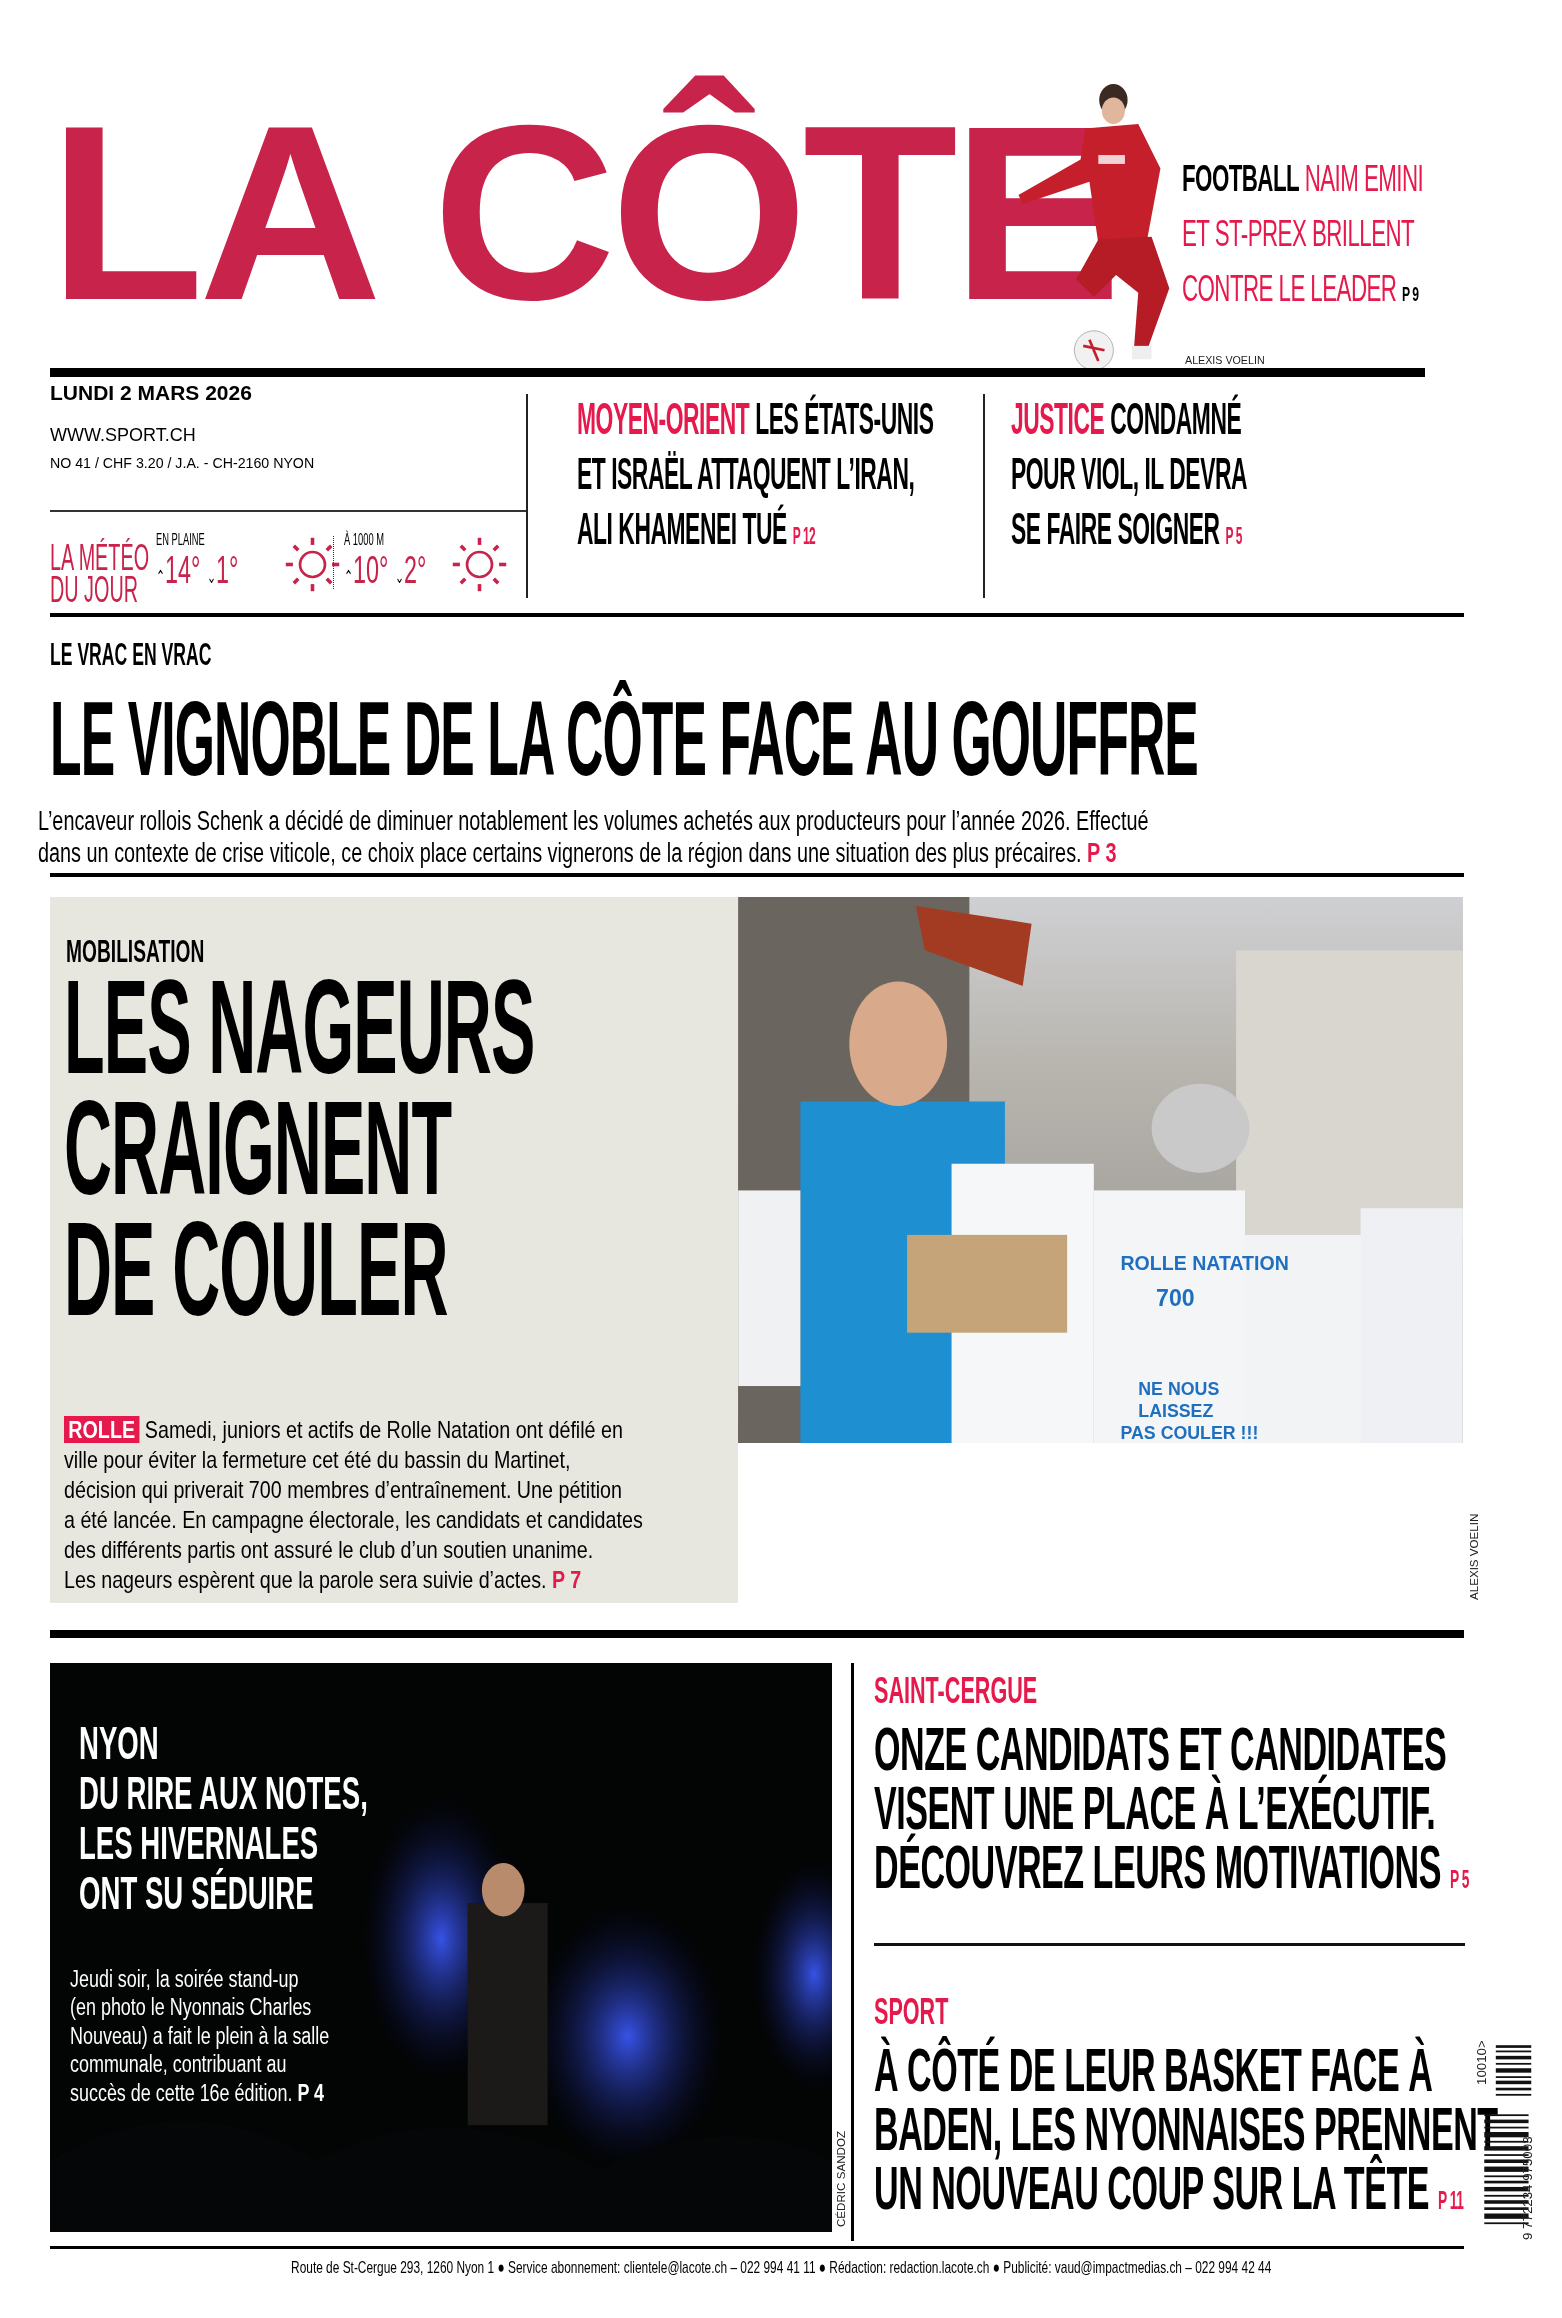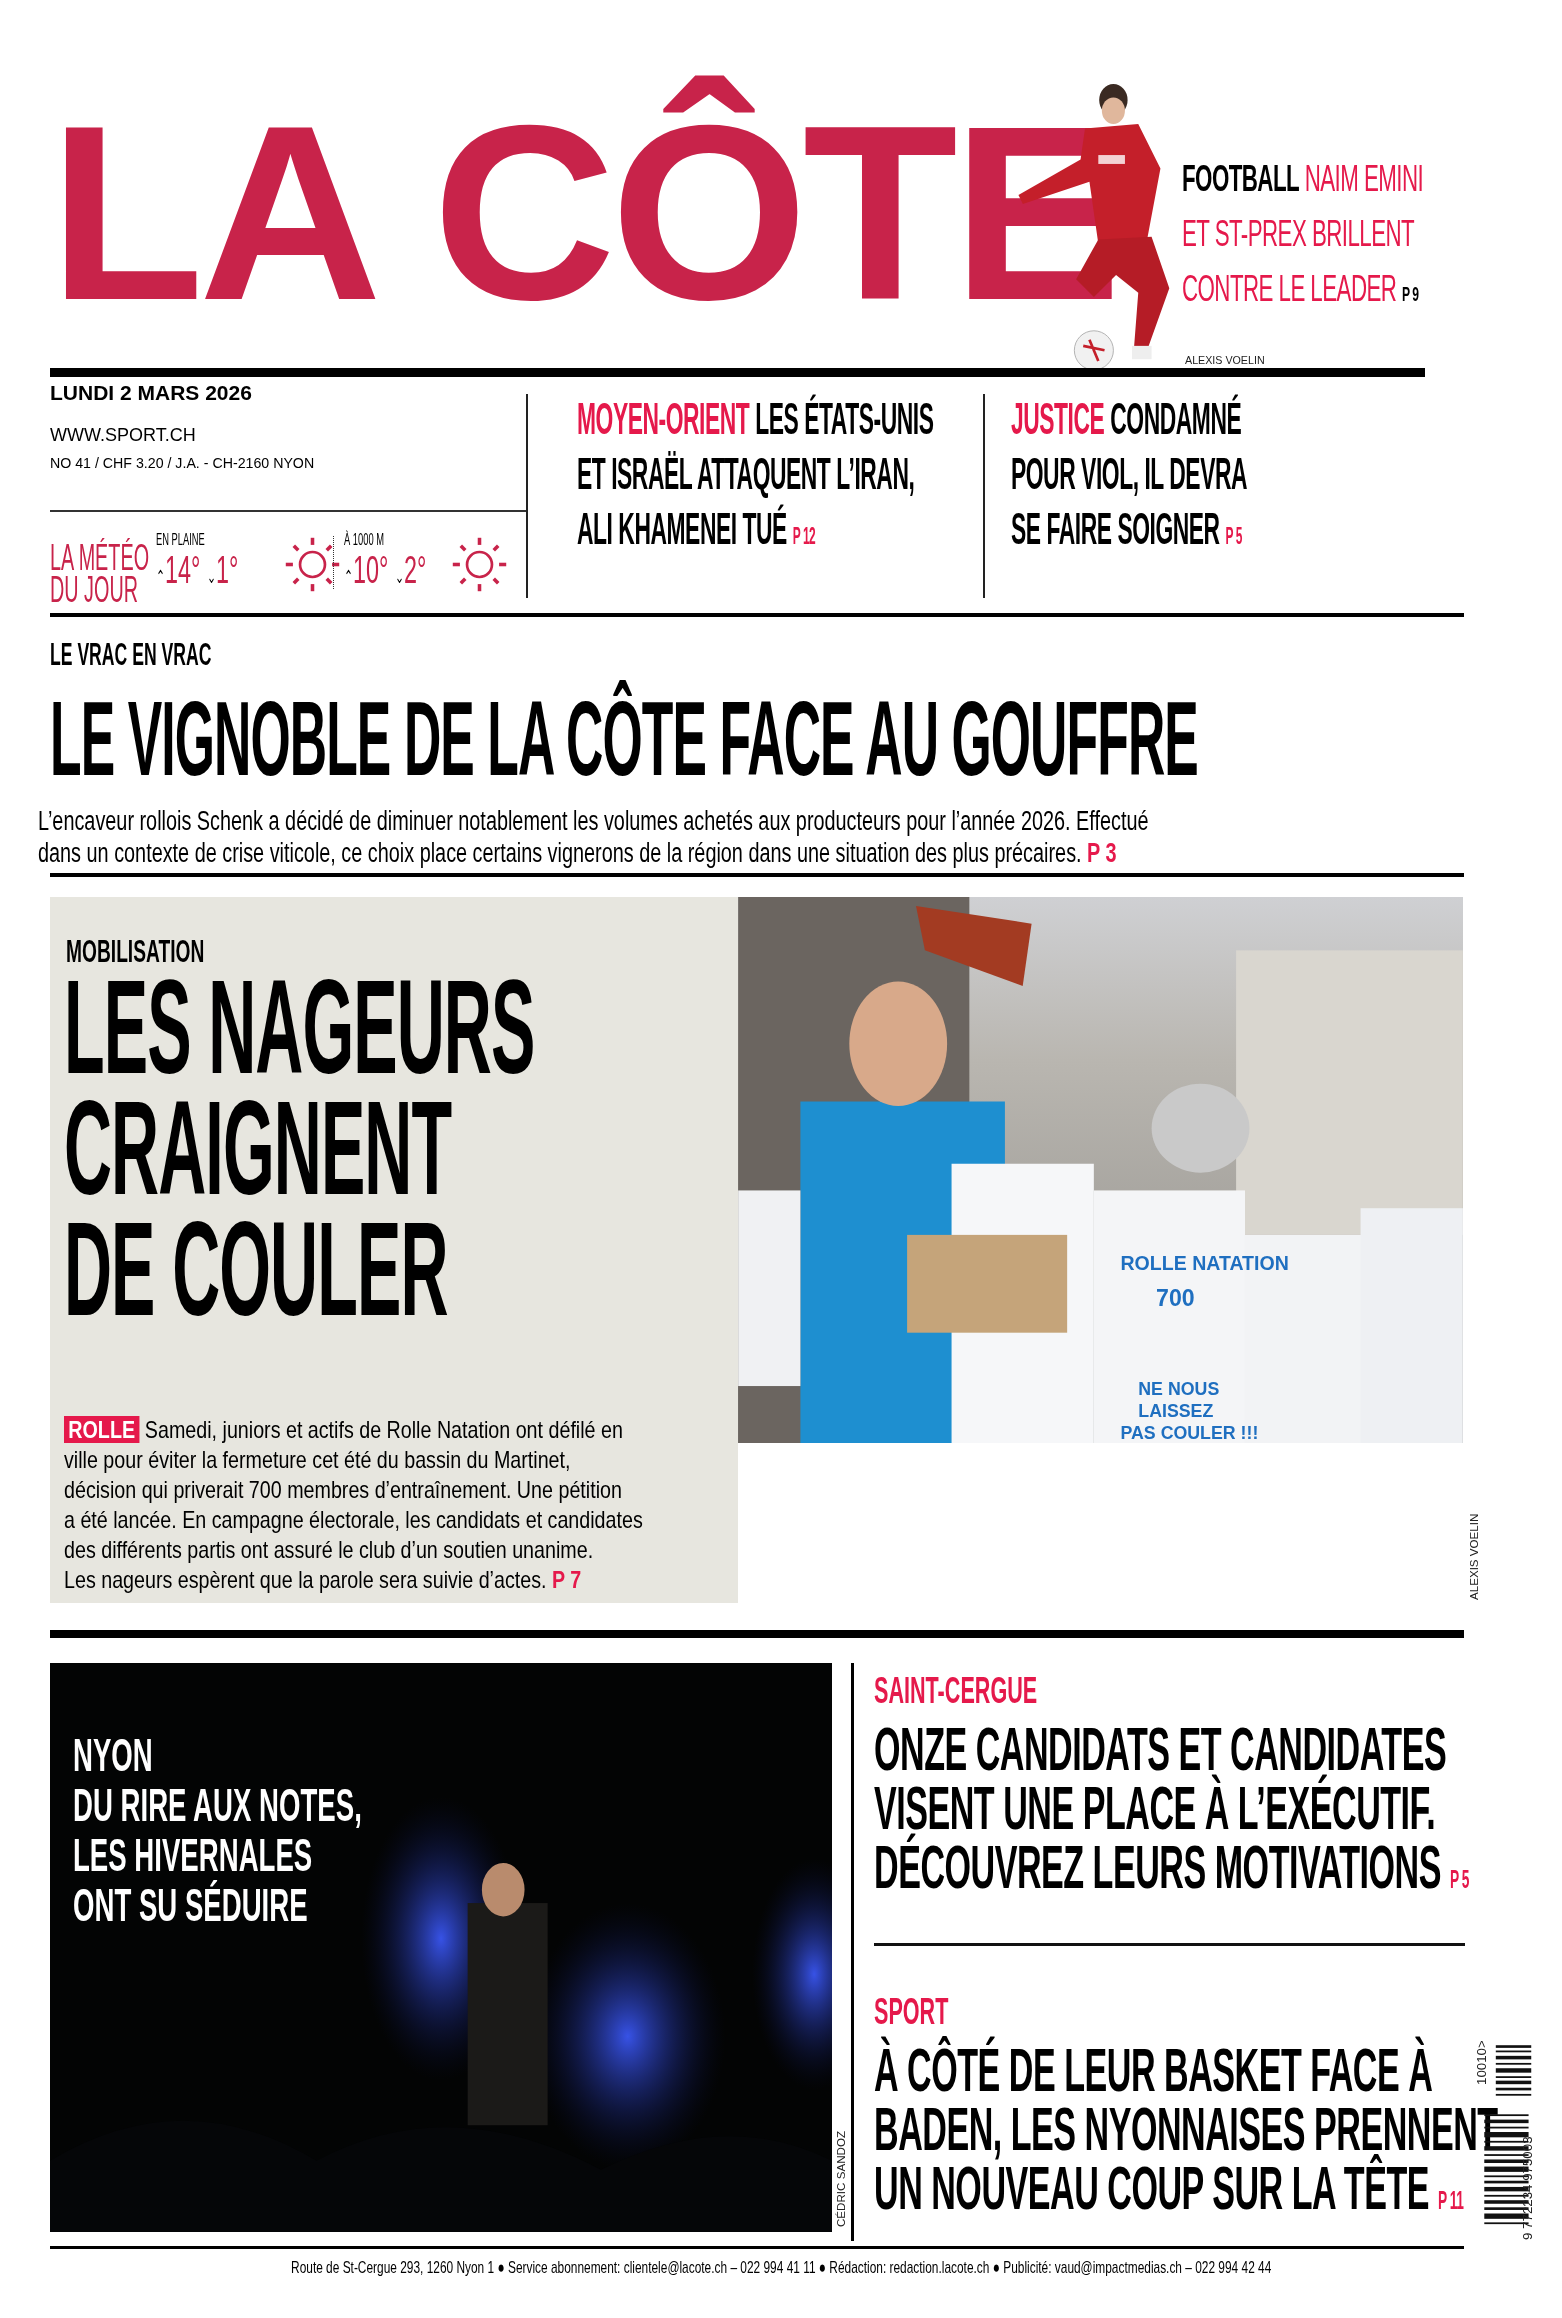--- a/index.html
+++ b/index.html
@@ -230,25 +230,32 @@
         <stop offset="100%" stop-color="#0a0f40" stop-opacity="0"></stop>
       </radialGradient>
     </defs>
     <ellipse cx="440" cy="310" rx="90" ry="160" fill="url(#blueglow)"></ellipse>
     <ellipse cx="650" cy="420" rx="110" ry="150" fill="url(#blueglow)"></ellipse>
     <ellipse cx="860" cy="350" rx="70" ry="130" fill="url(#blueglow)"></ellipse>
     <rect x="470" y="270" width="90" height="250" fill="#1b1a18"></rect>
     <ellipse cx="510" cy="255" rx="24" ry="30" fill="#b98b6d"></ellipse>
     <path d="M0 560 Q150 470 300 560 Q450 480 620 570 Q760 500 880 560 L880 640 L0 640 Z" fill="#050608"></path>
   </svg>
-  <div class="abs" style="left:23px; top:55px;margin-top:12px;">
+  <div class="abs" style="left:29px; top:55px;">
     <div class="nyon-h">NYON</div>
     <div class="nyon-h">DU RIRE AUX NOTES,</div>
     <div class="nyon-h">LES HIVERNALES</div>
     <div class="nyon-h">ONT SU SÉDUIRE</div>
+  </div>
+  <div class="abs" style="left:19.6px; top:302px;">
+    <div class="nyon-b">Jeudi soir, la soirée stand-up</div>
+    <div class="nyon-b">(en photo le Nyonnais Charles</div>
+    <div class="nyon-b">Nouveau) a fait le plein à la salle</div>
+    <div class="nyon-b">communale, contribuant au</div>
+    <div class="nyon-b"><span>succès de cette 16e édition.</span> <b>P 4</b></div>
   </div>
 </div>
 <div class="photo-credit-v" style="left:834px; top:2227px; color:#222;">CÉDRIC SANDOZ</div>
 
 <div class="abs" style="left:851px; top:1663px; width:2.7px; height:578px; background:#000;"></div>
 
 <div class="abs" style="left:874px; top:1670px;">
   <div class="rc-kicker">SAINT-CERGUE</div>
   <div style="height:7.1px"></div>
   <div class="rc-h">ONZE CANDIDATS ET CANDIDATES</div>

